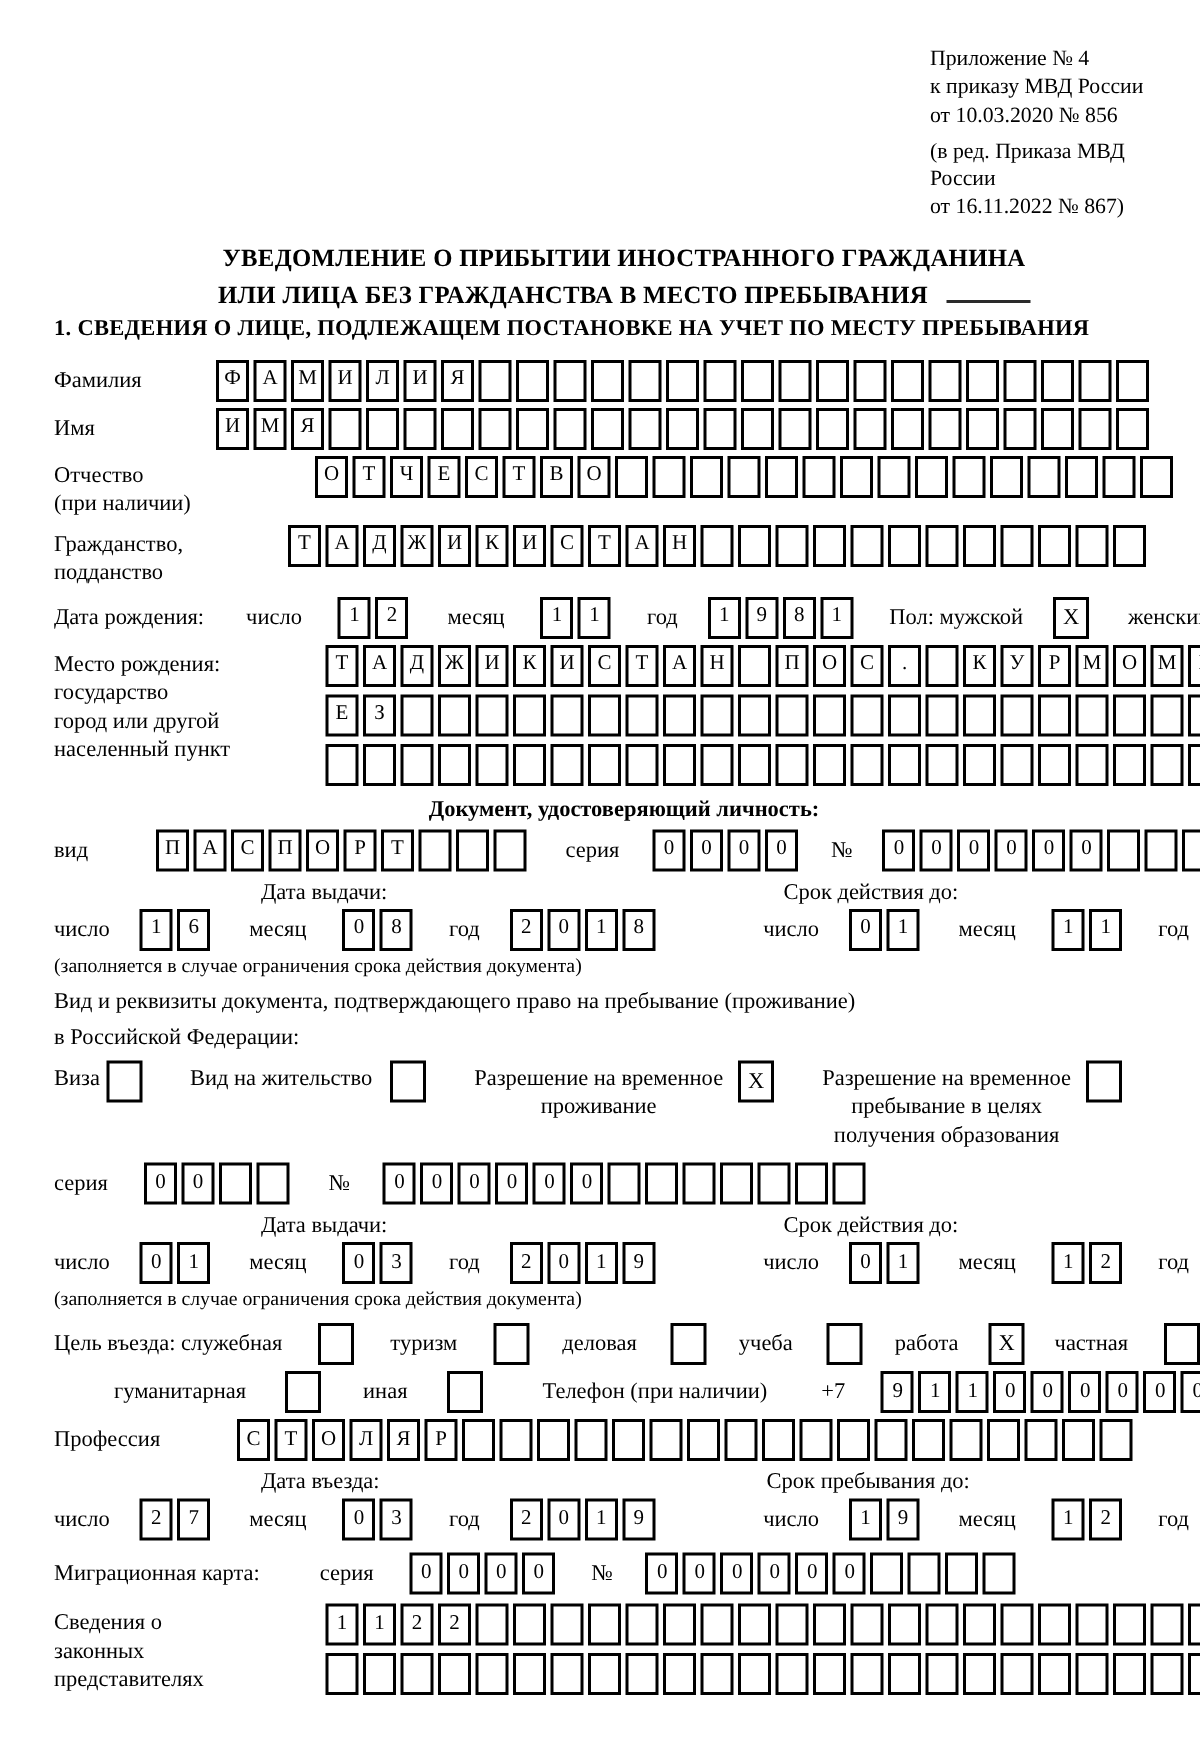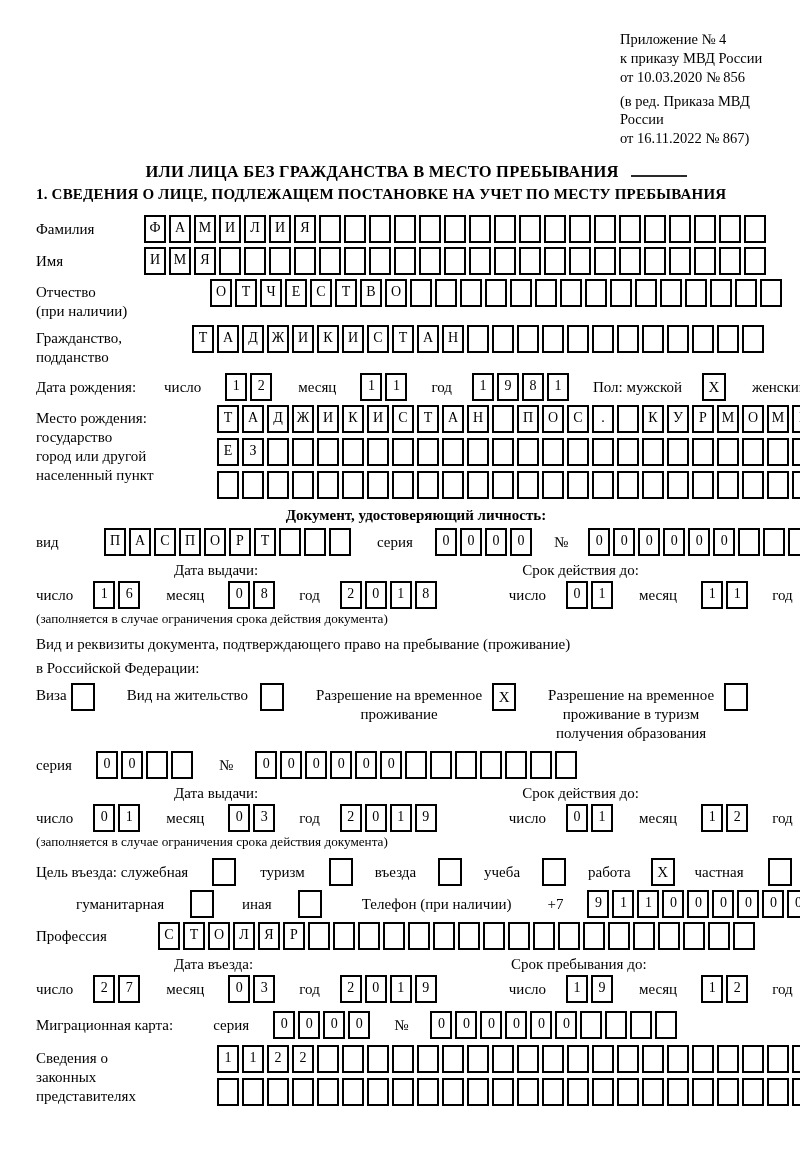--- a/index.html
+++ b/index.html
@@ -55,20 +55,21 @@
     <div>Приложение № 4</div>
     <div>к приказу МВД России</div>
     <div>от 10.03.2020 № 856</div>
     <div class="gap"></div>
     <div>(в ред. Приказа МВД России</div>
     <div>от 16.11.2022 № 867)</div>
   </div>
 
 
   <div class="title">
+    <div>УВЕДОМЛЕНИЕ О ПРИБЫТИИ ИНОСТРАННОГО ГРАЖДАНИНА</div>
     <div>
       <span>ИЛИ ЛИЦА БЕЗ ГРАЖДАНСТВА В МЕСТО ПРЕБЫВАНИЯ</span><span class="title-underline"></span>
     </div>
   </div>
 
   <div class="section-heading">1. СВЕДЕНИЯ О ЛИЦЕ, ПОДЛЕЖАЩЕМ ПОСТАНОВКЕ НА УЧЕТ ПО МЕСТУ ПРЕБЫВАНИЯ</div>
 
   <div class="frow mt12">
     <span class="lbl w92">Фамилия</span>
     <span class="cells">
@@ -407,21 +408,21 @@
     <span class="permit-opt g16">
       <span class="permit-text">
         <div>Разрешение на временное</div>
         <div>проживание</div>
       </span>
       <span class="checkbox g10">X</span>
     </span>
     <span class="permit-opt g16">
       <span class="permit-text">
         <div>Разрешение на временное</div>
-        <div>проживание в туризм</div>
+        <div>пребывание в целях</div>
         <div>получения образования</div>
       </span>
       <span class="checkbox g10"></span>
     </span>
   </div>
 
   <div class="frow mt8">
     <span class="lbl">серия</span>
     <span class="cells g8">
         <span class="cell">0</span>
@@ -489,21 +490,21 @@
       </span>
   </div>
 
   <div class="note right">(заполняется в случае ограничения срока действия документа)</div>
 
   <div class="frow mt8">
     <span class="lbl">Цель въезда: служебная</span>
     <span class="checkbox g8"></span>
     <span class="lbl g8">туризм</span>
     <span class="checkbox g8"></span>
-    <span class="lbl g6">въезда</span>
+    <span class="lbl g6">деловая</span>
     <span class="checkbox g6"></span>
     <span class="lbl g6">учеба</span>
     <span class="checkbox g6"></span>
     <span class="lbl g6">работа</span>
     <span class="checkbox g4">X</span>
     <span class="lbl g4">частная</span>
     <span class="checkbox g8"></span>
     <span class="lbl g8">транзит</span>
     <span class="checkbox g8"></span>
   </div>

